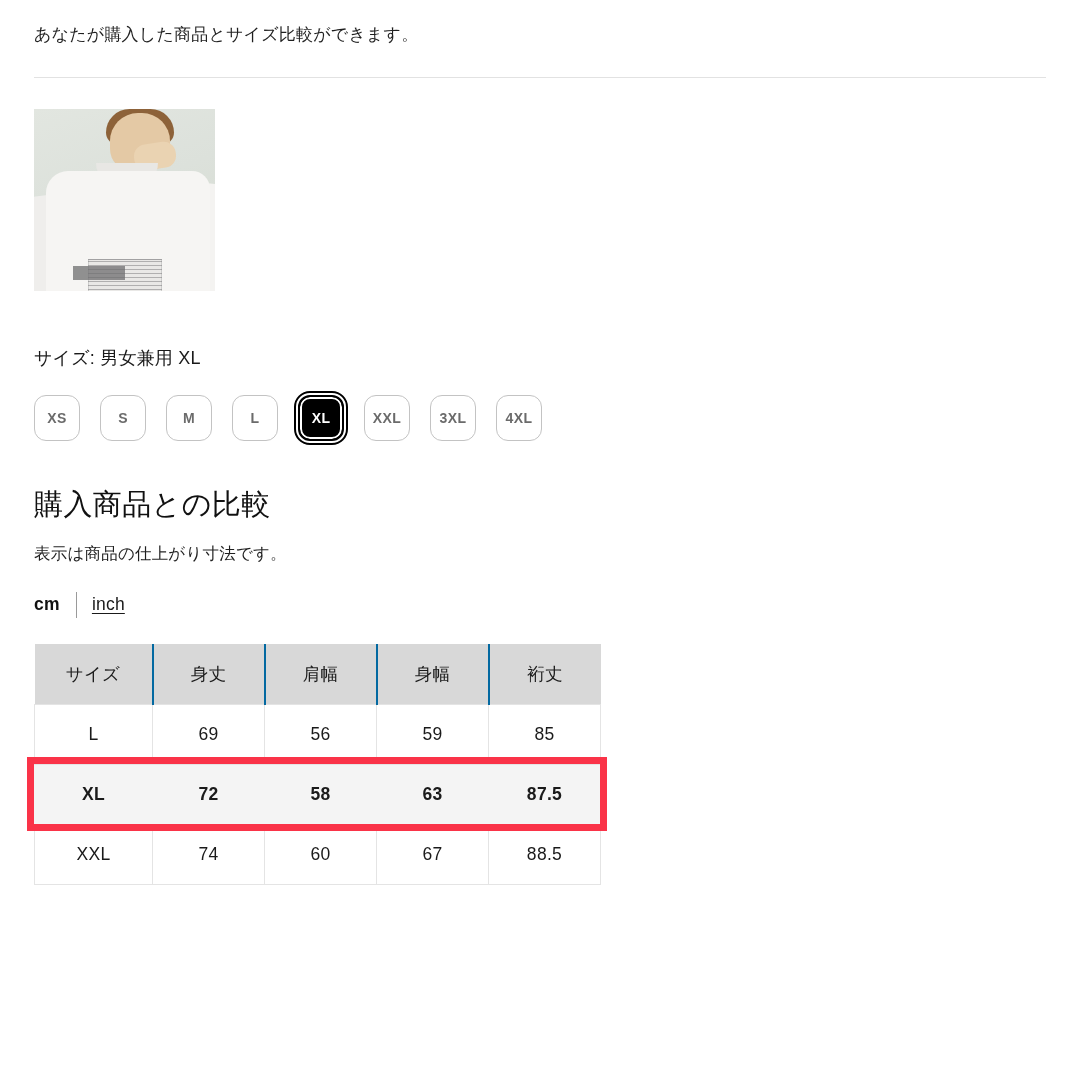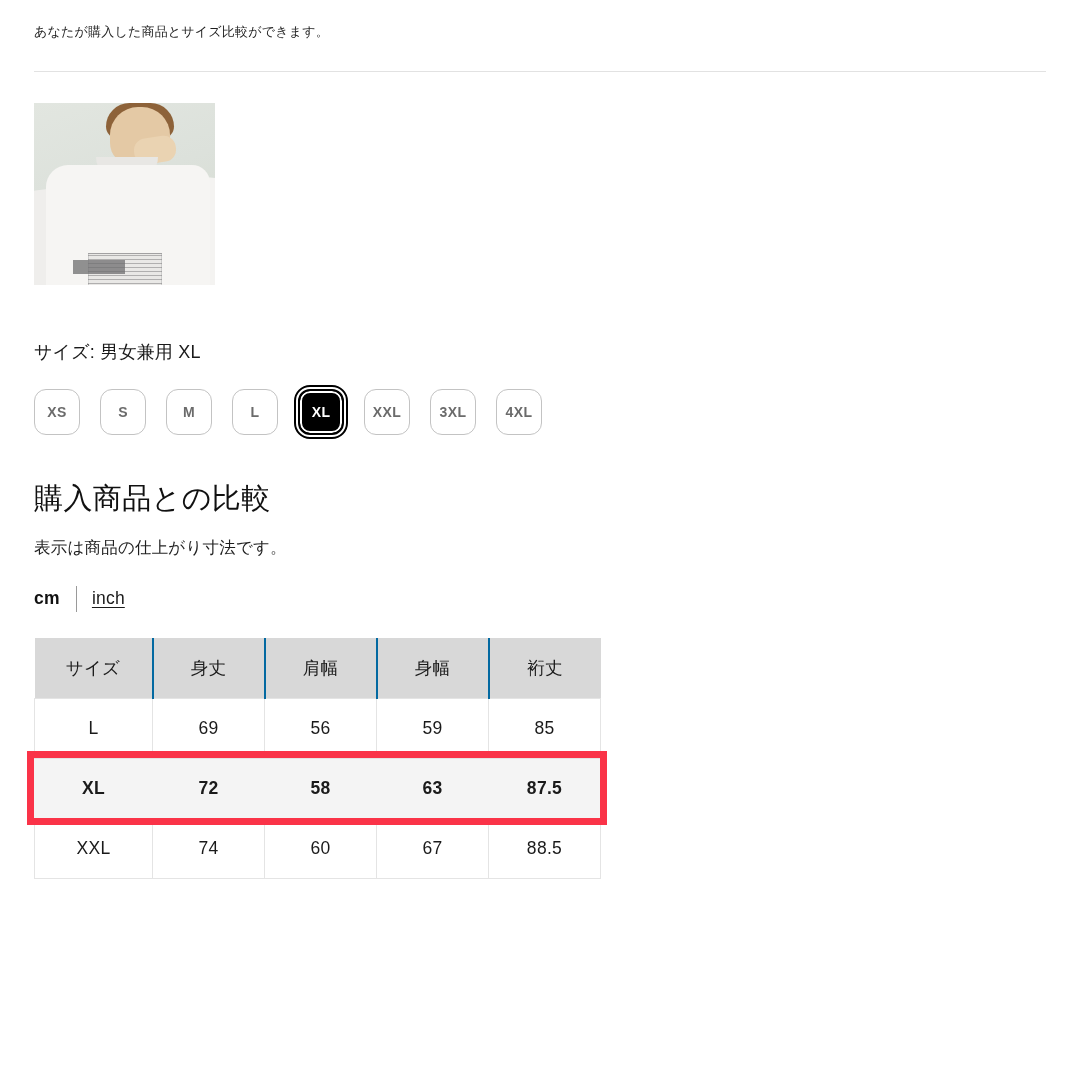--- a/index.html
+++ b/index.html
@@ -30,21 +30,21 @@
     padding-top: 56px;
     font-size: 42px;
     line-height: 1.25;
     font-weight: 400;
     letter-spacing: 0.5px;
     color: #111111;
   }
   .page-subtitle {
     margin: 0;
     padding-top: 22px;
-    font-size: 13px;
+    font-size: 17px;
     line-height: 1.5;
     font-weight: 400;
     color: #1f1f1f;
     letter-spacing: 0.2px;
   }
   .divider {
     margin-top: 29px;
     height: 1px;
     width: 1012px;
     background: #e2e2e2;

